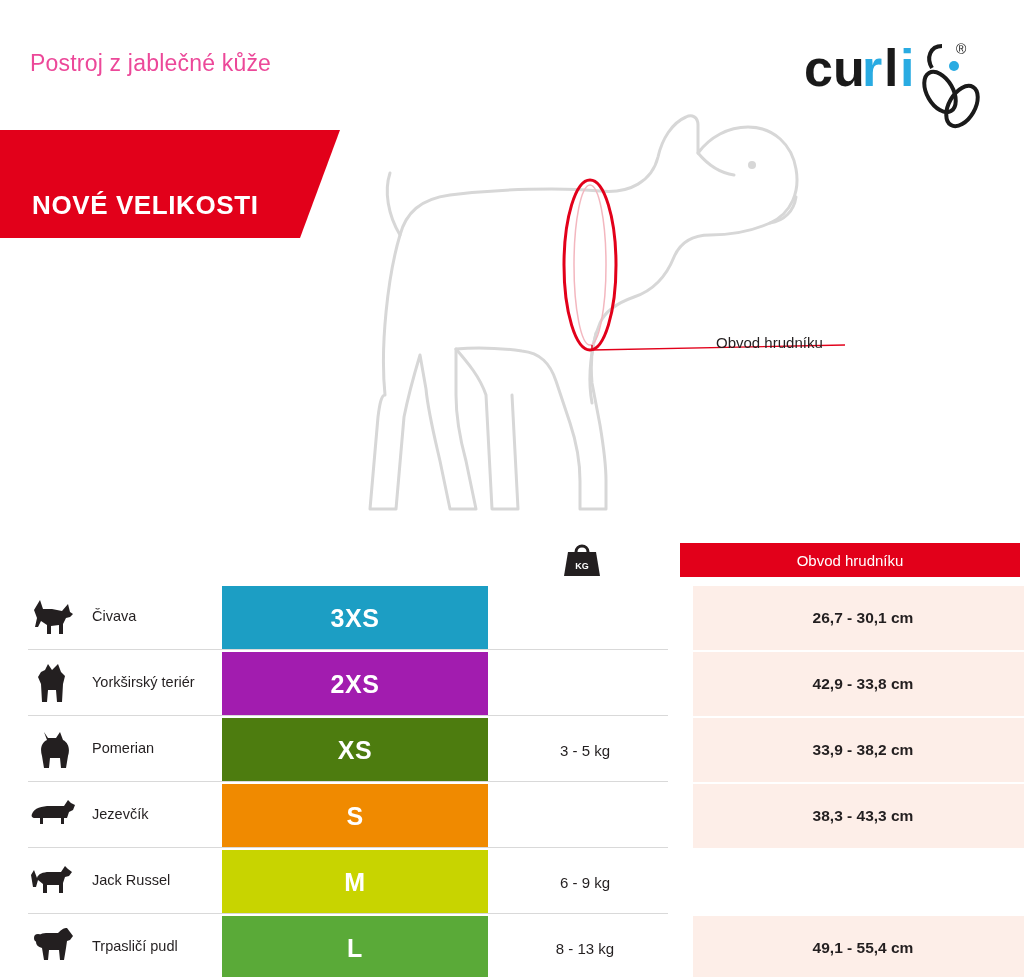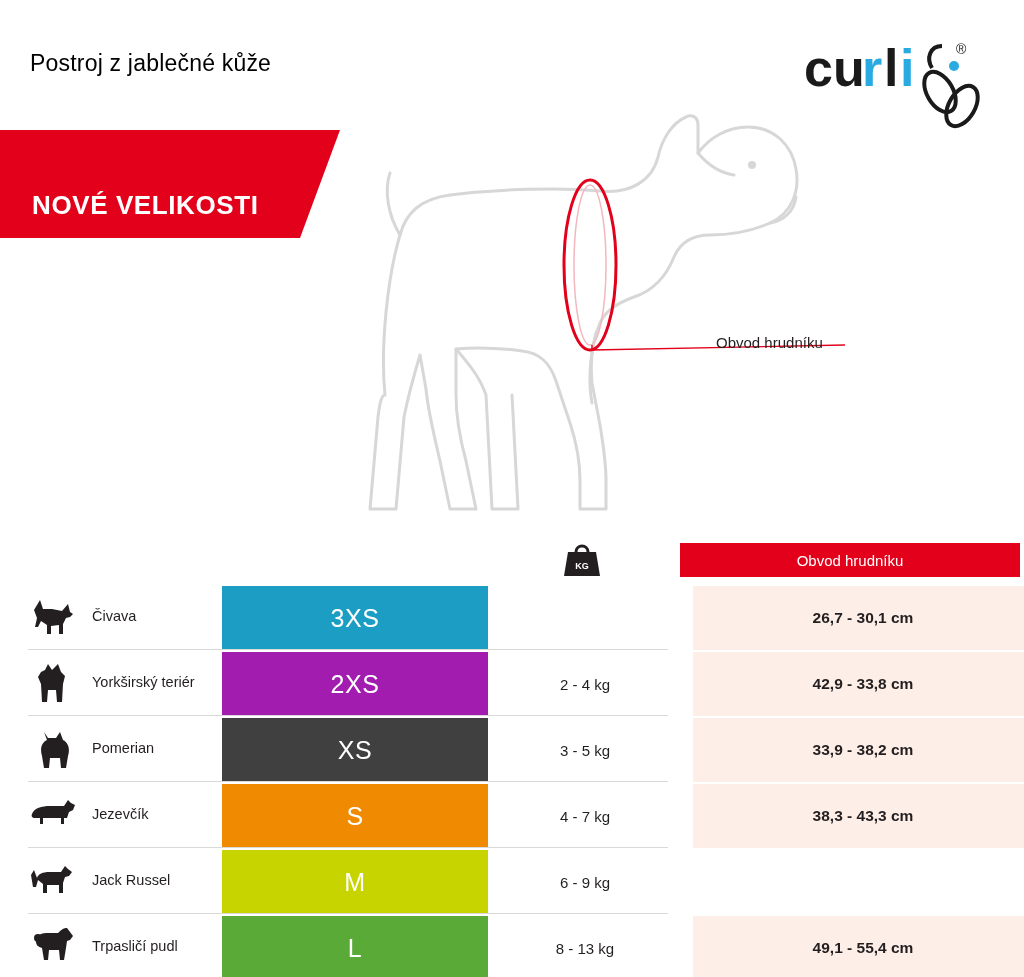--- a/index.html
+++ b/index.html
@@ -16,21 +16,21 @@
     overflow: hidden;
   }
 
   
   .page-title {
     position: absolute;
     left: 30px;
     top: 50px;
     font-size: 23px;
     font-weight: 400;
-    color: #000000;
+    color: #ec4899;
     letter-spacing: 0.2px;
   }
 
   
   .logo {
     position: absolute;
     right: 20px;
     top: 28px;
     width: 200px;
     height: 110px;
@@ -123,21 +123,21 @@
     color: #231f20;
   }
   .row .size-cell {
     position: absolute;
     left: 222px;
     top: 0;
     width: 266px;
     height: 64px;
     color: #ffffff;
     font-size: 25px;
-    font-weight: normal;
+    font-weight: bold;
     display: flex;
     align-items: center;
     justify-content: center;
     letter-spacing: 0.5px;
   }
   .row .weight-cell {
     position: absolute;
     left: 500px;
     top: 0;
     width: 170px;
@@ -294,51 +294,49 @@
   <div class="row" style="top:112px;">
     <div class="breed-icon">
       <svg viewBox="0 0 48 44" width="48" height="44">
           <g fill="#231f20">
             <path d="M18 2 l4 6 l6 -6 l3 8 l4 4 l-2 8 l-1 18 l-5 0 l-1 -12 l-8 0 l-1 12 l-5 0 l-1 -18 l-3 -7 l3 -5 l4 -2 Z"></path>
           </g>
         </svg>
     </div>
     <div class="breed-name">Yorkširský teriér</div>
     <div class="size-cell" style="background:#a21caf;">2XS</div>
-    <div class="weight-cell">2 - 4 kg</div>
     <div class="chest-cell">42,9 - 33,8 cm</div>
     <div class="row-rule"></div>
   </div>
 
   <div class="row" style="top:178px;">
     <div class="breed-icon">
       <svg viewBox="0 0 48 44" width="48" height="44">
           <g fill="#231f20">
             <path d="M14 4 l4 6 l8 0 l4 -6 l3 8 c6 3 7 10 5 16 l-2 12 l-5 0 l-1 -10 l-10 0 l-1 10 l-5 0 l-2 -12 c-2 -7 -1 -13 5 -16 Z"></path>
           </g>
         </svg>
     </div>
     <div class="breed-name">Pomerian</div>
-    <div class="size-cell" style="background:#404040;">XS</div>
+    <div class="size-cell" style="background:#4d7c0f;">XS</div>
     <div class="weight-cell">3 - 5 kg</div>
     <div class="chest-cell">33,9 - 38,2 cm</div>
     <div class="row-rule"></div>
   </div>
 
   <div class="row" style="top:244px;">
     <div class="breed-icon">
       <svg viewBox="0 0 48 44" width="48" height="44">
           <g fill="#231f20">
             <path d="M2 20 c2 -6 10 -8 18 -8 l14 0 l4 -6 l3 3 l4 2 l-2 5 l-4 2 l-2 6 l-3 0 l0 6 l-3 0 l0 -6 l-18 0 l0 6 l-3 0 l0 -6 l-5 0 c-3 0 -4 -2 -3 -4 Z"></path>
           </g>
         </svg>
     </div>
     <div class="breed-name">Jezevčík</div>
     <div class="size-cell" style="background:#f08a00;">S</div>
-    <div class="weight-cell">4 - 7 kg</div>
     <div class="chest-cell">38,3 - 43,3 cm</div>
     <div class="row-rule"></div>
   </div>
 
   <div class="row" style="top:310px;">
     <div class="breed-icon">
       <svg viewBox="0 0 48 44" width="48" height="44">
           <g fill="#231f20">
             <path d="M4 10 l3 8 c1 -4 6 -6 12 -6 l12 0 l4 -6 l3 3 l4 3 l-3 4 l-4 1 l-2 6 l0 10 l-4 0 l0 -8 l-12 0 l0 8 l-4 0 l0 -9 l-5 -4 l-2 7 l-3 0 l-2 -12 Z"></path>
           </g>

